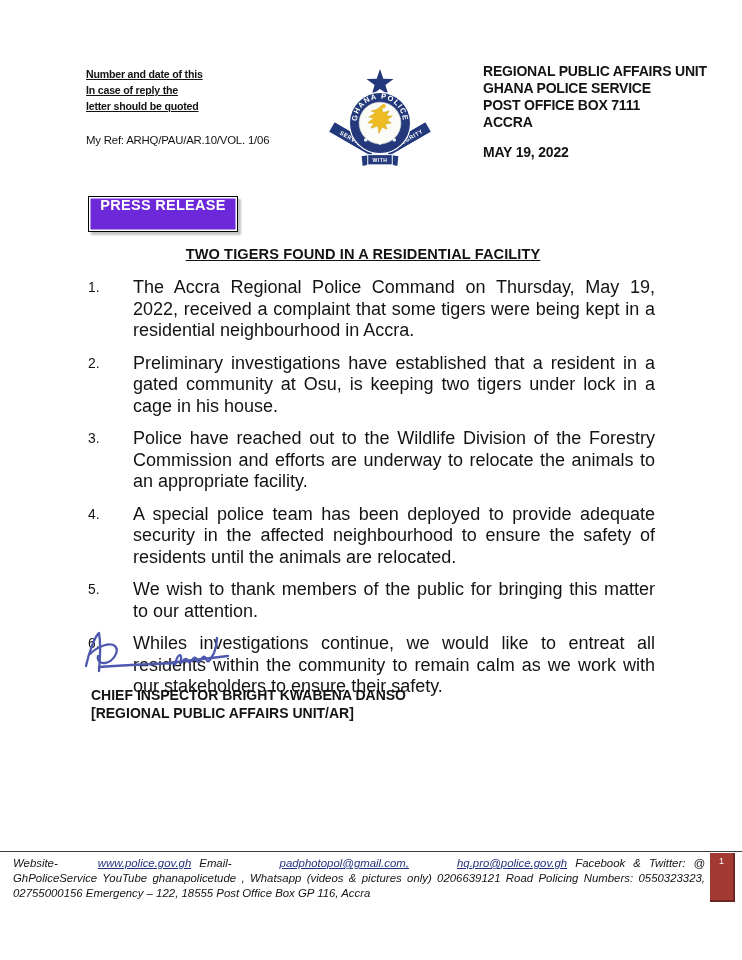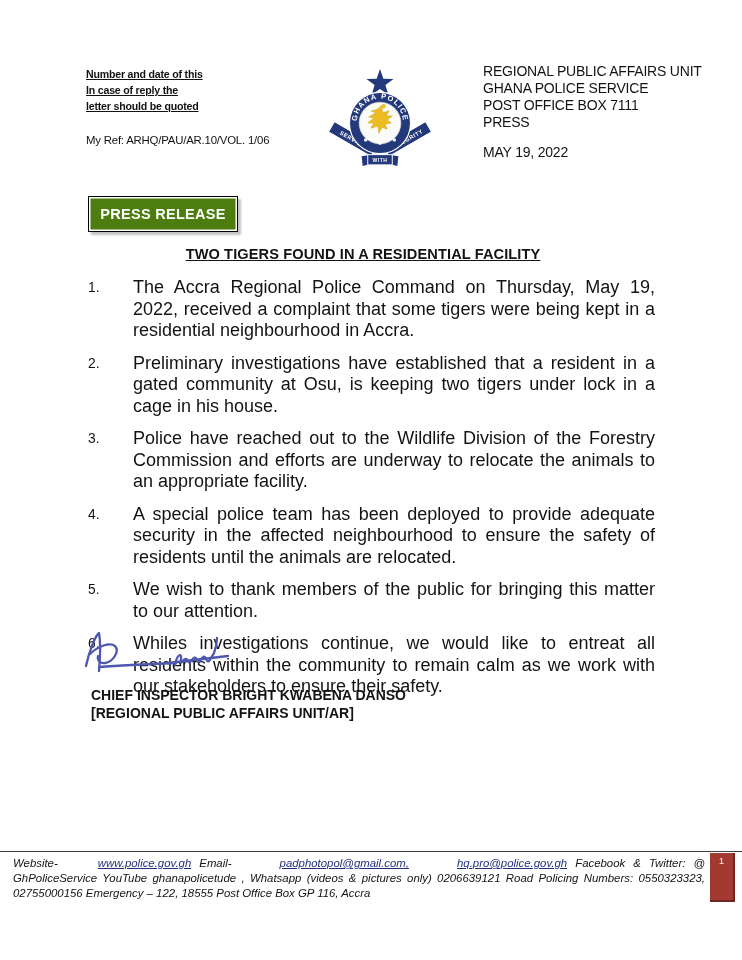--- a/index.html
+++ b/index.html
@@ -18,28 +18,28 @@
   .my-ref{font-weight:normal; font-size:11.4px; margin-top:18px; text-decoration:none; white-space:nowrap;}
   
   .crest{position:absolute; left:316px; top:68px; width:128px; height:104px;}
   .navy-fill{fill:var(--navy);}
   .gold-fill{fill:var(--gold);}
   .white-fill{fill:#ffffff;}
   .crest-ring-text{fill:#ffffff; font-family:"Liberation Sans",sans-serif; font-weight:bold; font-size:7.4px; letter-spacing:1.1px;}
   .crest-ribbon-text{fill:#ffffff; font-family:"Liberation Sans",sans-serif; font-weight:bold; font-size:5.6px; letter-spacing:0.5px;}
   .crest-with-text{fill:#ffffff; font-family:"Liberation Sans",sans-serif; font-weight:bold; font-size:5px; letter-spacing:0.5px;}
   
-  .org-block{position:absolute; left:483px; top:63px; font-size:14px; font-weight:normal; line-height:17px; letter-spacing:-0.2px; white-space:nowrap;}
+  .org-block{position:absolute; left:483px; top:63px; font-size:14px; font-weight:bold; line-height:17px; letter-spacing:-0.2px; white-space:nowrap;}
   .org-date{margin-top:13px;}
   
   .press-box{
     position:absolute; left:88px; top:196px; width:148px; height:34px;
-    background:#4d7c0f; border:1px solid #000;
+    background:#6d28d9; border:1px solid #000;
     box-shadow: inset 0 0 0 1.5px #fff, 3px 3px 2px #c4c4c4;
-    display:flex; align-items:center; justify-content:center;
+    display:flex; justify-content:center;
   }
   .press-box span{color:#fff; font-weight:bold; font-size:14.5px; letter-spacing:0.3px;}
   
   .doc-title{
     position:absolute; left:0; right:16px; top:246px; text-align:center;
     font-weight:bold; font-size:14.6px; text-decoration:underline; letter-spacing:0.1px;
   }
   
   .paras{position:absolute; left:88px; top:277px; width:567px;}
   .para{display:flex; margin:0 0 11px 0;}
@@ -115,21 +115,21 @@
       <polygon class="navy-fill" points="80,86.5 74,85.5 74,95 79,96"></polygon>
       <rect class="navy-fill" x="50" y="85" width="24" height="10" stroke="#ffffff" stroke-width="0.9"></rect>
       <text class="crest-with-text" x="62" y="92" text-anchor="middle">WITH</text>
     </g>
   </svg>
 
   <div class="org-block">
     <div>REGIONAL PUBLIC AFFAIRS UNIT</div>
     <div>GHANA POLICE SERVICE</div>
     <div>POST OFFICE BOX 7111</div>
-    <div>PRESS</div>
+    <div>ACCRA</div>
     <div class="org-date">MAY 19, 2022</div>
   </div>
 
   <div class="press-box">
     <span>PRESS RELEASE</span>
   </div>
 
   <div class="doc-title">TWO TIGERS FOUND IN A RESIDENTIAL FACILITY</div>
 
   <div class="paras">

